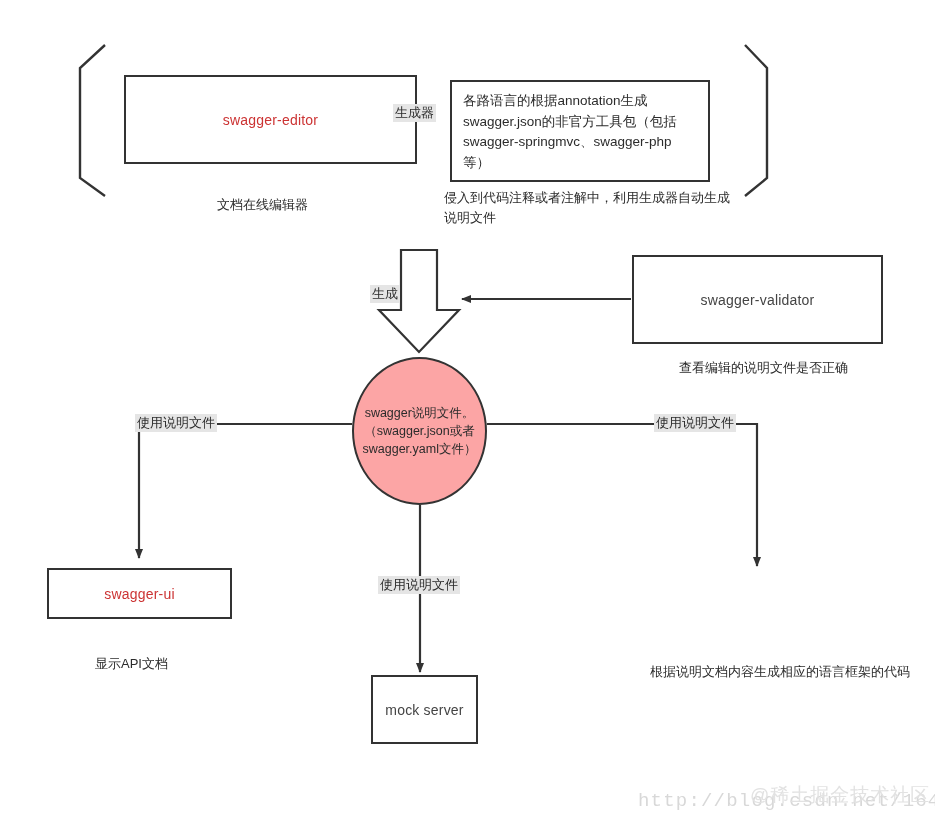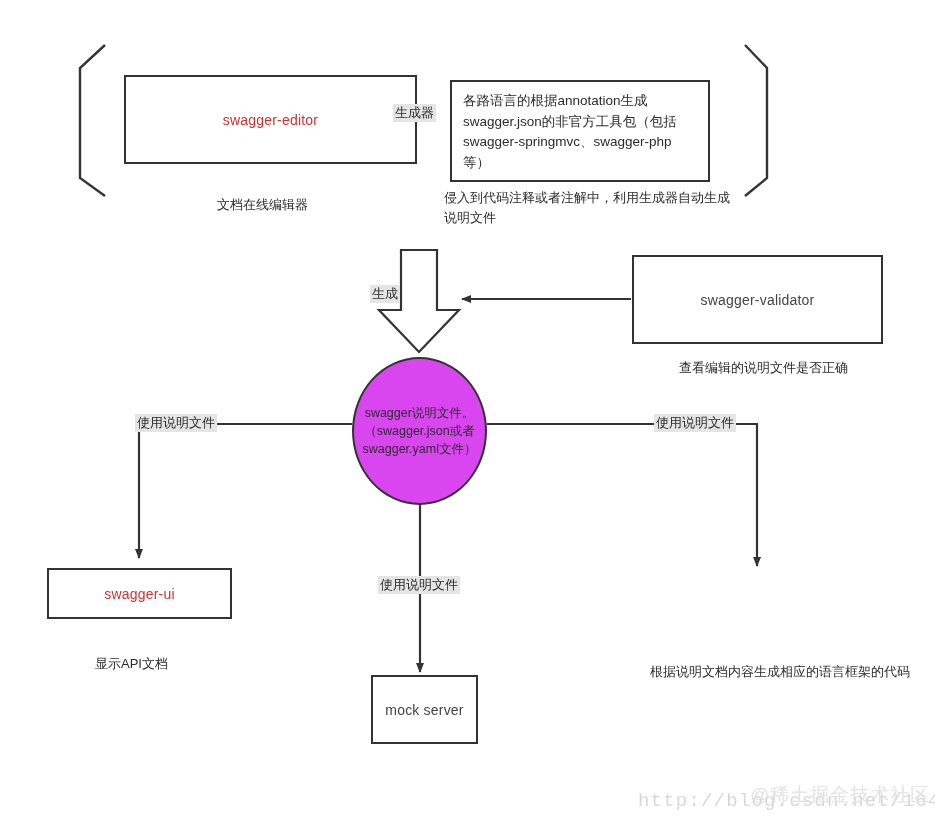--- a/index.html
+++ b/index.html
@@ -45,21 +45,21 @@
     font-size: 13.5px;
     line-height: 1.52;
     color: #2b2b2b;
     text-align: left;
   }
   
   .circle {
     position: absolute;
     border: 2px solid #333333;
     border-radius: 50%;
-    background: #d946ef;
+    background: #fca5a5;
     box-sizing: border-box;
     display: flex;
     align-items: center;
     justify-content: center;
     text-align: center;
   }
   .circle .body {
     font-size: 12.5px;
     line-height: 1.45;
     color: #2b2b2b;

